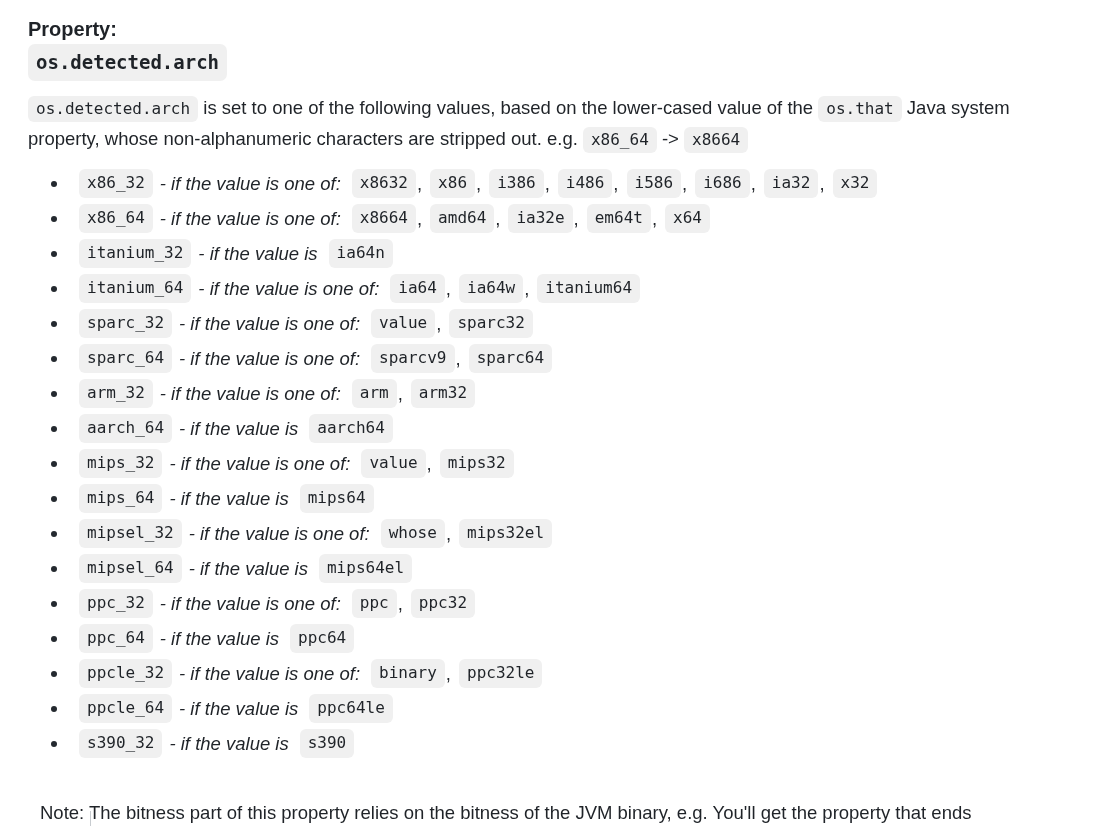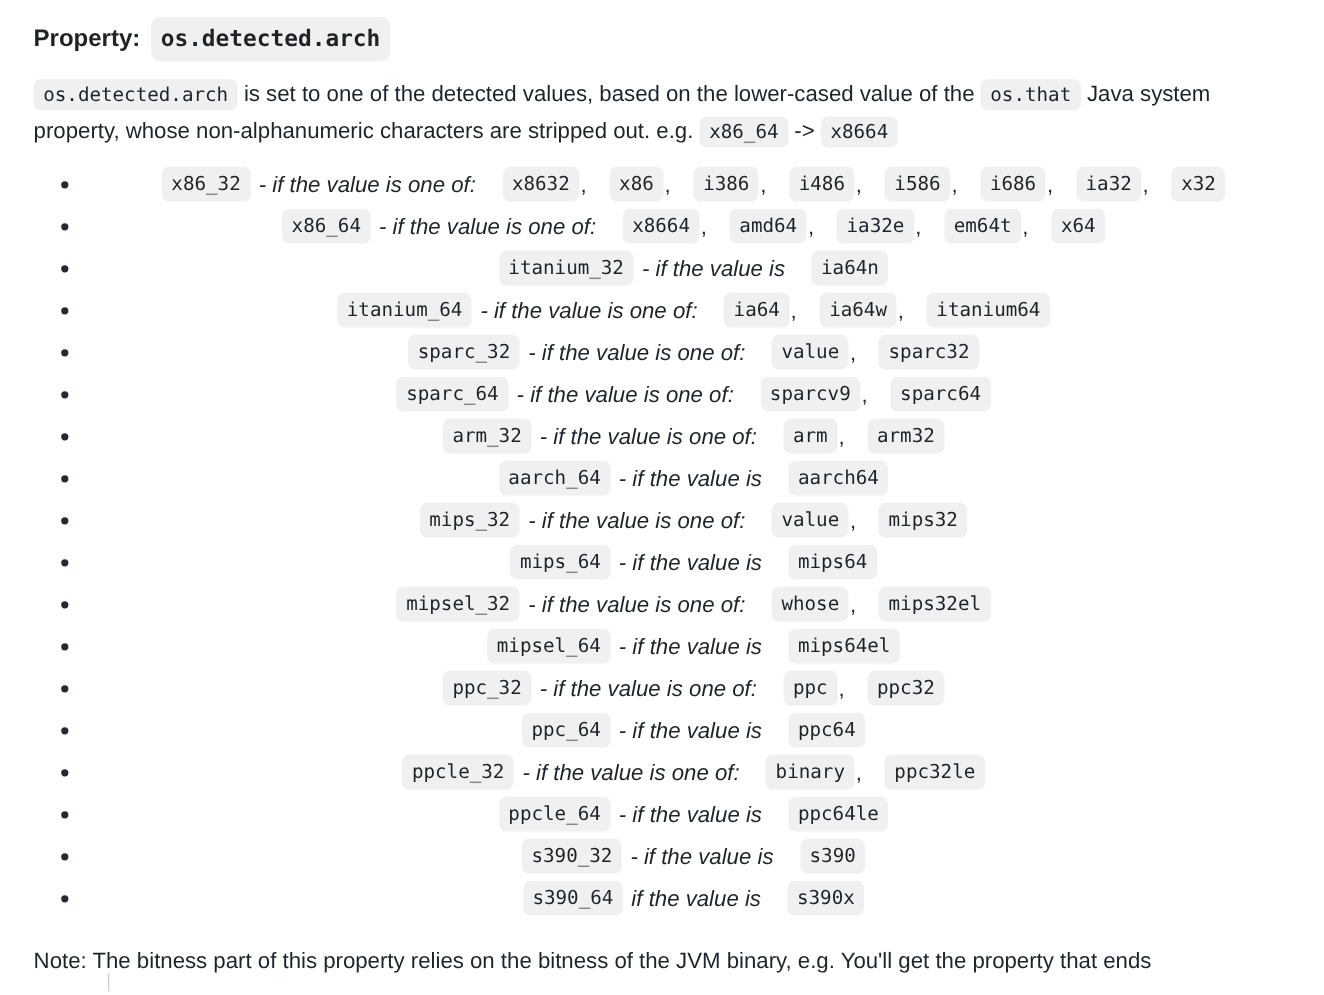--- a/index.html
+++ b/index.html
@@ -26,20 +26,21 @@
   
   .prop-heading {
     font-size: 20px;
     font-weight: bold;
     line-height: 30px;
     margin: 0 0 12px 0;
     white-space: nowrap;
     display: flex;
     align-items: baseline;
     gap: 0;
+    flex-direction: column;
   }
   .prop-heading .label { margin-right: 9px; }
 
   .code {
     font-family: "DejaVu Sans Mono", "Liberation Mono", monospace;
     background: #f0f0f0;
     border-radius: 6px;
     padding: 2px 7px 3px 7px;
     white-space: nowrap;
   }
@@ -70,50 +71,49 @@
   }
   ul.arch-list > li {
     position: relative;
     font-size: 18.5px;
     line-height: 22px;
     height: 35px;
     display: flex;
     align-items: center;
     padding-left: 29px;
     white-space: nowrap;
-    justify-content: center;
   }
   ul.arch-list > li::before {
     content: "";
     position: absolute;
     left: 1px;
     top: 50%;
     width: 6px;
     height: 6px;
     margin-top: -3px;
     border-radius: 50%;
     background: #24292f;
   }
   ul.arch-list .code {
     font-size: 16px;
     padding: 3px 8px 4px 8px;
   }
   ul.arch-list .name-chip { margin-right: 7px; }
   ul.arch-list .desc { margin-right: 3px; font-style: italic; }
-  ul.arch-list .val-chip { margin-left: 19px; }
+  ul.arch-list .val-chip { margin-left: 8px; }
   ul.arch-list .comma { margin-left: 1px; }
 
   
   .note {
     position: absolute;
     left: 28px;
     top: 788px;
     font-size: 18.5px;
     line-height: 26px;
-    margin: 0;
+    margin: 12px;
     white-space: nowrap;
   }
   .text-caret {
     position: absolute;
     left: 90px;
     top: 811px;
     width: 1px;
     height: 15px;
     background: #c8ccd0;
   }
@@ -123,21 +123,21 @@
 
 <div class="page">
 
   <h2 class="prop-heading">
     <span class="label">Property:</span>
     <code class="code">os.detected.arch</code>
   </h2>
 
   <p class="intro">
     <code class="code">os.detected.arch</code>
-    <span>is set to one of the detected values, based on the lower-cased value of the</span>
+    <span>is set to one of the following values, based on the lower-cased value of the</span>
     <code class="code">os.that</code>
     <span>Java system property, whose non-alphanumeric characters are stripped out. e.g.</span>
     <code class="code">x86_64</code>
     <span>-&gt;</span>
     <code class="code">x8664</code>
   </p>
 
   <ul class="arch-list" id="arch-list">
       <li>
         <code class="code name-chip">x86_32</code>
@@ -257,23 +257,18 @@
       <li>
         <code class="code name-chip">ppcle_64</code>
         <span class="desc">- if the value is</span>
         <code class="code val-chip">ppc64le</code>
       </li>
       <li>
         <code class="code name-chip">s390_32</code>
         <span class="desc">- if the value is</span>
         <code class="code val-chip">s390</code>
       </li>
-      <li>
-        <code class="code name-chip">s390_64</code>
-        <span class="desc">if the value is</span>
-        <code class="code val-chip">s390x</code>
-      </li>
     </ul>
 
   <p class="note">Note: The bitness part of this property relies on the bitness of the JVM binary, e.g. You'll get the property that ends</p>
   <div class="text-caret"></div>
 
 </div>
 
 </body></html>

